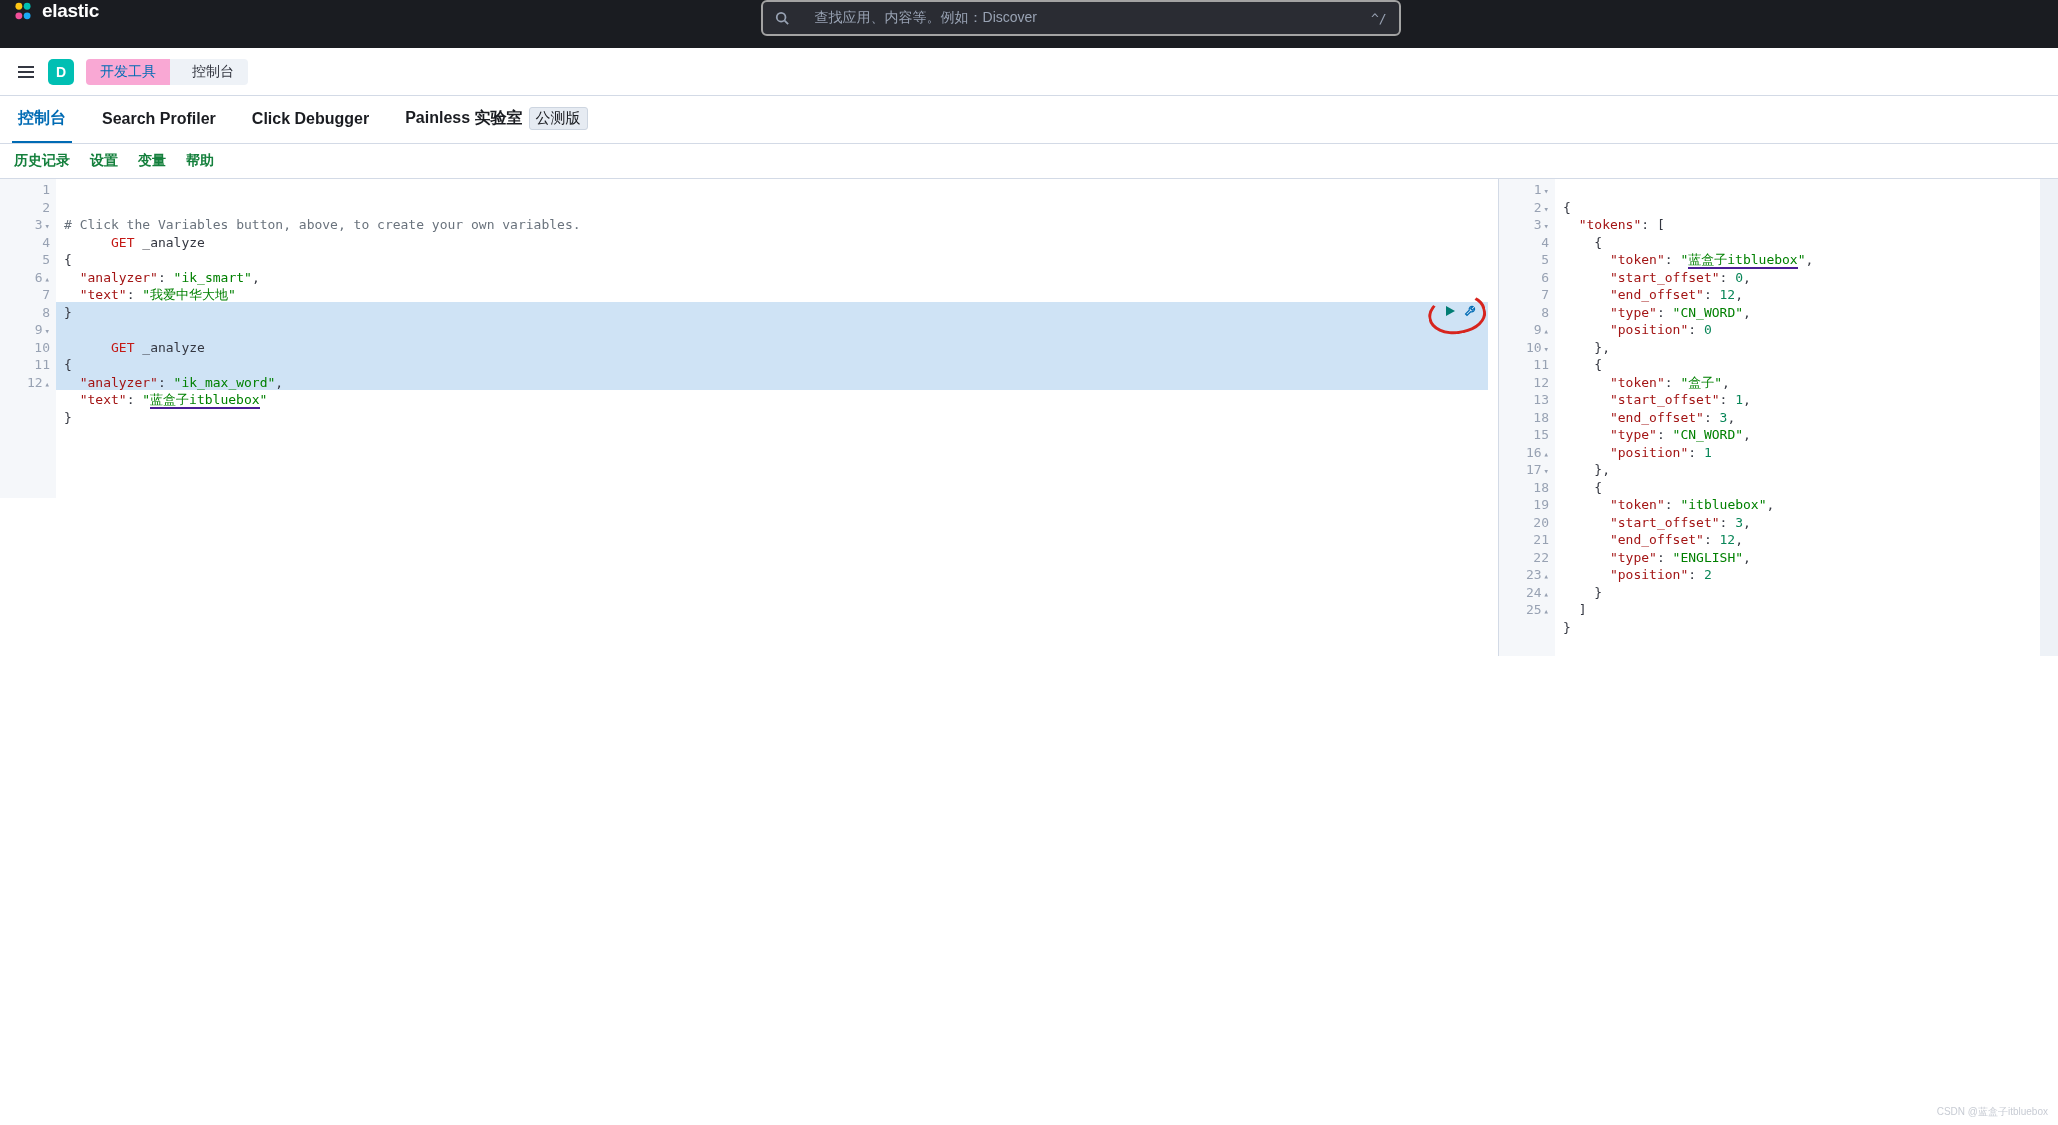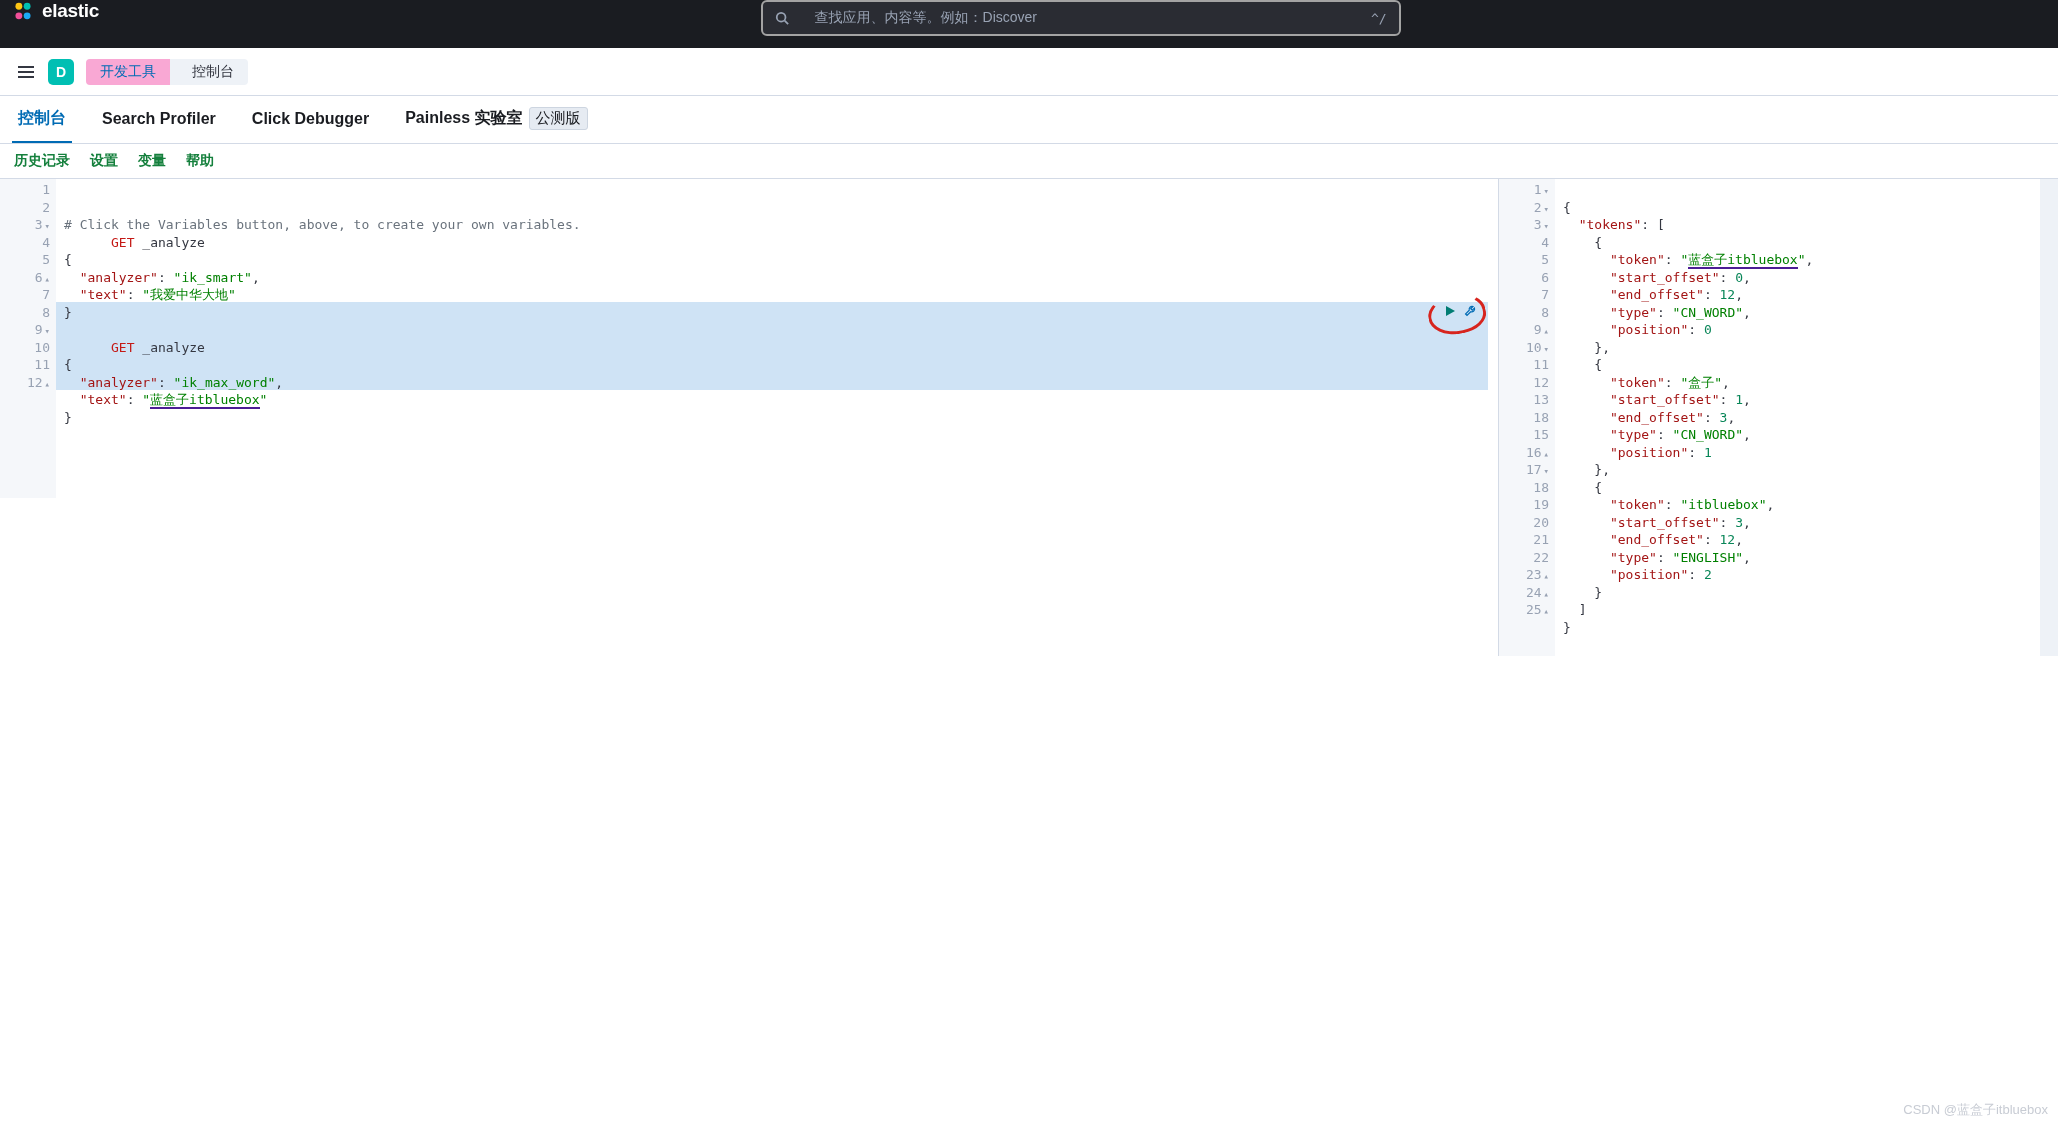--- a/index.html
+++ b/index.html
@@ -54,21 +54,21 @@
 .c-str { color: #008000; }
 .c-num { color: #098658; }
 .c-cmt { color: #6a737d; }
 
 
 .underline-red { border-bottom: 2px solid #4c1d95; padding-bottom: 0; }
 .red-circle { position: absolute; width: 58px; height: 40px; border: 3px solid #d7251e; border-radius: 50% 50% 45% 50%; border-top-color: transparent; transform: rotate(-10deg); }
 .play-icon { position: absolute; color: #017d73; }
 .wrench-icon { position: absolute; color: #006bb4; }
 .splitter-handle { position: absolute; color: #98a2b3; font-size: 10px; letter-spacing: -2px; }
-.watermark { position: fixed; bottom: 6px; right: 10px; color: #c8ccd4; font-size: 13px; }
+.watermark { position: fixed; bottom: 6px; right: 10px; color: #c8ccd4; font-size: 10px; }
 .scroll-track { position: absolute; top: 0; right: 0; width: 18px; background: #eef2f7; bottom: 0; }
 </style>
 </head>
 <body>
 
 <div class="header">
   <div class="logo-wrap">
     <svg class="logo-icon" viewBox="0 0 32 32">
         <circle cx="10" cy="9" r="5" fill="#fec514"></circle>
         <circle cx="22" cy="9" r="5" fill="#00bfb3"></circle>

